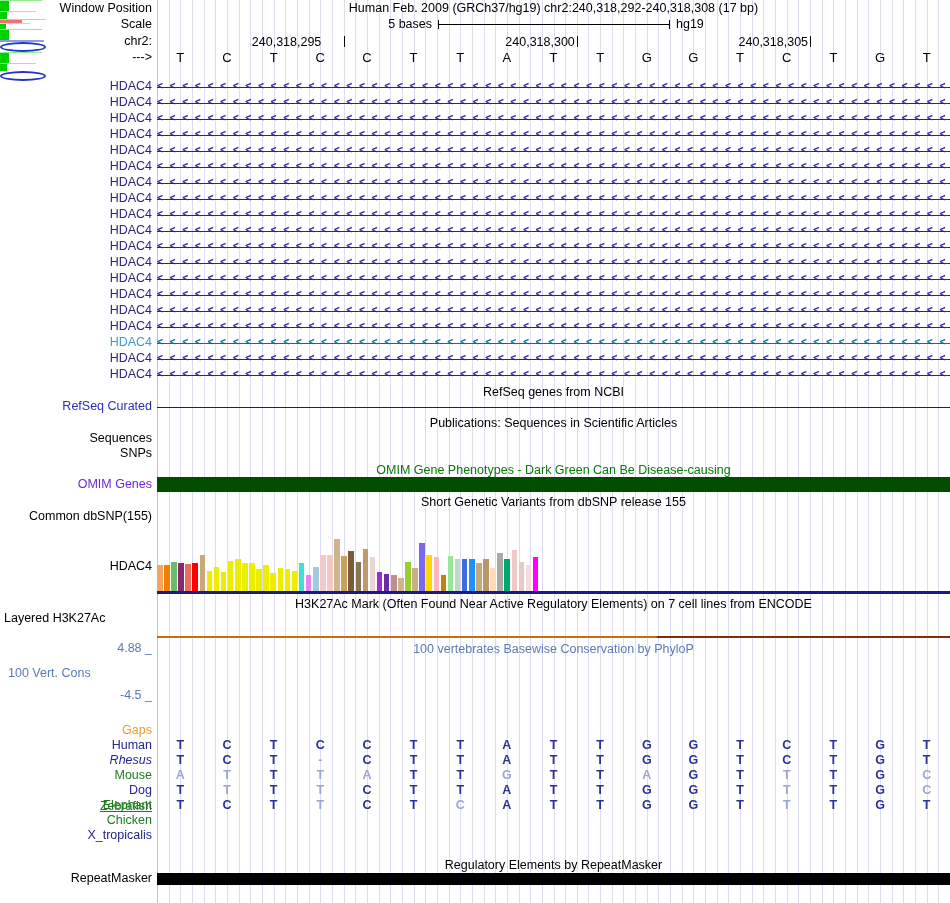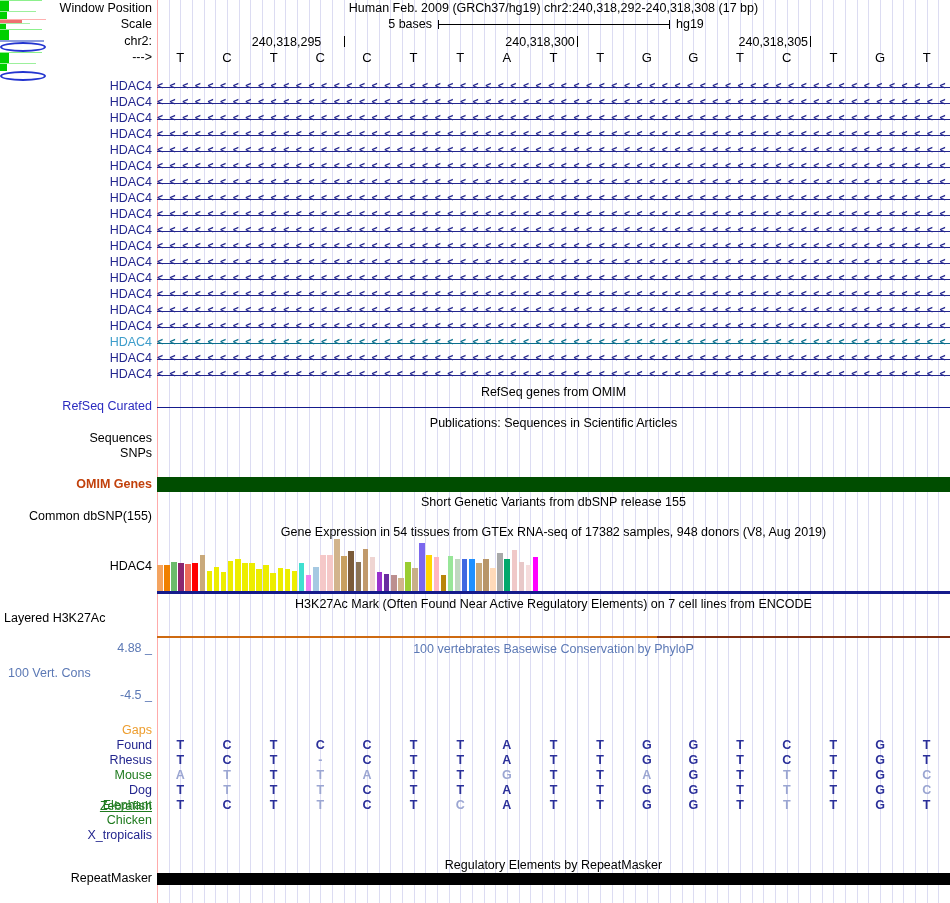--- a/index.html
+++ b/index.html
@@ -2,21 +2,21 @@
 <html><head>
 <meta charset="utf-8">
 <style>
   html,body{margin:0;padding:0;background:#fff;}
   #root{position:relative;width:950px;height:903px;background:#fff;overflow:hidden;
         font-family:"Liberation Sans","DejaVu Sans",sans-serif;font-size:12.5px;color:#000;}
   .gl{position:absolute;top:0;bottom:0;width:1px;background:#DCDCF2;}
   .gl.pink{background:#FFABAB;}
   .lbl{position:absolute;left:0;width:152px;text-align:right;white-space:nowrap;line-height:13px;}
   .title{position:absolute;left:157px;width:793px;text-align:center;white-space:nowrap;line-height:13px;}
-  .navy{color:#23268E;} .teal-lbl{color:#3E9DCB;} .blue{color:#2A2ABF;} .green{color:#c2410c;font-weight:bold;}
+  .navy{color:#23268E;} .teal-lbl{color:#3E9DCB;} .blue{color:#2A2ABF;} .green{color:#6d28d9;}
   .dgreen{color:#067A06;} .steel{color:#5C79B5;} .mblue{color:#2D2DC4;} .orange-lbl{color:#ED9D2E;}
   .grn-sp{color:#1E7A1E;}
   .seqcell{position:absolute;text-align:center;font-size:13px;line-height:14px;}
   .tick{position:absolute;width:1px;height:11px;background:#000;}
   .ruler{position:absolute;height:9px;border-left:1px solid #000;border-right:1px solid #000;}
   .ruler .mid{position:absolute;left:0;right:0;top:4px;border-top:1px solid #000;}
   .arrowrow{position:absolute;left:157px;width:793px;height:16px;overflow:hidden;}
   .arrowrow .ln{position:absolute;left:0;right:0;top:8px;border-top:1px solid #23268E;}
   .arrowrow .ar{position:absolute;left:0;top:1px;width:810px;overflow:hidden;white-space:nowrap;
                 font-family:"DejaVu Sans Mono",monospace;font-size:10px;font-weight:600;
@@ -236,35 +236,35 @@
         <div class="ln"></div>
         <div class="ar">&lt;&lt;&lt;&lt;&lt;&lt;&lt;&lt;&lt;&lt;&lt;&lt;&lt;&lt;&lt;&lt;&lt;&lt;&lt;&lt;&lt;&lt;&lt;&lt;&lt;&lt;&lt;&lt;&lt;&lt;&lt;&lt;&lt;&lt;&lt;&lt;&lt;&lt;&lt;&lt;&lt;&lt;&lt;&lt;&lt;&lt;&lt;&lt;&lt;&lt;&lt;&lt;&lt;&lt;&lt;&lt;&lt;&lt;&lt;&lt;&lt;&lt;&lt;&lt;&lt;&lt;&lt;&lt;&lt;&lt;</div>
       </div>
       <div class="lbl navy" style="top: 368px;">HDAC4</div>
       <div class="arrowrow" style="top: 367px;">
         <div class="ln"></div>
         <div class="ar">&lt;&lt;&lt;&lt;&lt;&lt;&lt;&lt;&lt;&lt;&lt;&lt;&lt;&lt;&lt;&lt;&lt;&lt;&lt;&lt;&lt;&lt;&lt;&lt;&lt;&lt;&lt;&lt;&lt;&lt;&lt;&lt;&lt;&lt;&lt;&lt;&lt;&lt;&lt;&lt;&lt;&lt;&lt;&lt;&lt;&lt;&lt;&lt;&lt;&lt;&lt;&lt;&lt;&lt;&lt;&lt;&lt;&lt;&lt;&lt;&lt;&lt;&lt;&lt;&lt;&lt;&lt;&lt;&lt;&lt;</div>
       </div>
     </div>
 
-  <div class="title" style="top:386px">RefSeq genes from OMIM</div>
+  <div class="title" style="top:386px">RefSeq genes from NCBI</div>
   <div class="lbl blue" style="top:400px">RefSeq Curated</div>
   <div class="hline" style="left:157px;top:407px;width:793px;height:1px;background:#151B8C"></div>
 
   <div class="title" style="top:417px">Publications: Sequences in Scientific Articles</div>
   <div class="lbl" style="top:432px">Sequences</div>
   <div class="lbl" style="top:447px">SNPs</div>
 
+  <div class="title dgreen" style="top:464px">OMIM Gene Phenotypes - Dark Green Can Be Disease-causing</div>
   <div class="lbl green" style="top:478px">OMIM Genes</div>
   <div class="hline" style="left:157px;top:477px;width:793px;height:15px;background:#004D00"></div>
 
   <div class="title" style="top:496px">Short Genetic Variants from dbSNP release 155</div>
   <div class="lbl" style="top:510px">Common dbSNP(155)</div>
 
-  <div class="title" style="top:526px">Gene Expression in 54 tissues from GTEx RNA-seq of 17382 samples, 948 donors (V8, Aug 2019)</div>
   <div class="lbl" style="top:560px">HDAC4</div>
   <div id="gtexbars">
       <div class="bar" style="left: 157px; width: 5.6px; top: 565px; height: 26px; background: rgb(244, 164, 96);"></div>
       <div class="bar" style="left: 164.09px; width: 5.6px; top: 565px; height: 26px; background: rgb(240, 128, 0);"></div>
       <div class="bar" style="left: 171.18px; width: 5.6px; top: 562px; height: 29px; background: rgb(107, 187, 107);"></div>
       <div class="bar" style="left: 178.27px; width: 5.6px; top: 563px; height: 28px; background: rgb(139, 38, 112);"></div>
       <div class="bar" style="left: 185.36px; width: 5.6px; top: 564px; height: 27px; background: rgb(238, 106, 90);"></div>
       <div class="bar" style="left: 192.45px; width: 5.6px; top: 563px; height: 28px; background: rgb(255, 0, 0);"></div>
       <div class="bar" style="left: 199.54px; width: 5.6px; top: 555px; height: 36px; background: rgb(201, 169, 123);"></div>
       <div class="bar" style="left: 206.63px; width: 5.6px; top: 571px; height: 20px; background: rgb(237, 237, 0);"></div>
@@ -341,39 +341,39 @@
       <div style="left: 670.44px; top: 675px; width: 46px; height: 10px; border: 2px solid rgb(35, 53, 207); border-radius: 50%; box-sizing: border-box; background: transparent;"></div>
       <div style="left: 719.09px; top: 677px; width: 42px; height: 1px; background: rgb(140, 240, 140);"></div>
       <div style="left: 736.09px; top: 671px; width: 9px; height: 10px; background: rgb(0, 208, 0);"></div>
       <div style="left: 815.38px; top: 677px; width: 36px; height: 1px; background: rgb(156, 240, 156);"></div>
       <div style="left: 830.38px; top: 674px; width: 7px; height: 7px; background: rgb(0, 208, 0);"></div>
       <div style="left: 857.03px; top: 675px; width: 46px; height: 10px; border: 2px solid rgb(35, 53, 207); border-radius: 50%; box-sizing: border-box; background: transparent;"></div>
     </div>
 
   <div id="multiz">
       <div class="lbl orange-lbl" style="top: 723px; line-height: 15px;">Gaps</div>
-      <div class="lbl navy" style="top: 738px; line-height: 15px;">Found</div>
+      <div class="lbl navy" style="top: 738px; line-height: 15px;">Human</div>
       <div class="alignrow-letter" style="left: 157px; top: 738px; width: 46.65px;">T</div>
       <div class="alignrow-letter" style="left: 203.65px; top: 738px; width: 46.65px;">C</div>
       <div class="alignrow-letter" style="left: 250.29px; top: 738px; width: 46.65px;">T</div>
       <div class="alignrow-letter" style="left: 296.94px; top: 738px; width: 46.65px;">C</div>
       <div class="alignrow-letter" style="left: 343.59px; top: 738px; width: 46.65px;">C</div>
       <div class="alignrow-letter" style="left: 390.24px; top: 738px; width: 46.65px;">T</div>
       <div class="alignrow-letter" style="left: 436.88px; top: 738px; width: 46.65px;">T</div>
       <div class="alignrow-letter" style="left: 483.53px; top: 738px; width: 46.65px;">A</div>
       <div class="alignrow-letter" style="left: 530.18px; top: 738px; width: 46.65px;">T</div>
       <div class="alignrow-letter" style="left: 576.82px; top: 738px; width: 46.65px;">T</div>
       <div class="alignrow-letter" style="left: 623.47px; top: 738px; width: 46.65px;">G</div>
       <div class="alignrow-letter" style="left: 670.12px; top: 738px; width: 46.65px;">G</div>
       <div class="alignrow-letter" style="left: 716.76px; top: 738px; width: 46.65px;">T</div>
       <div class="alignrow-letter" style="left: 763.41px; top: 738px; width: 46.65px;">C</div>
       <div class="alignrow-letter" style="left: 810.06px; top: 738px; width: 46.65px;">T</div>
       <div class="alignrow-letter" style="left: 856.71px; top: 738px; width: 46.65px;">G</div>
       <div class="alignrow-letter" style="left: 903.35px; top: 738px; width: 46.65px;">T</div>
-      <div class="lbl navy" style="top: 753px; line-height: 15px;">Rhesus</div>
+      <div class="lbl navy" style="top: 753px; line-height: 15px; font-style: italic;">Rhesus</div>
       <div class="alignrow-letter" style="left: 157px; top: 753px; width: 46.65px;">T</div>
       <div class="alignrow-letter" style="left: 203.65px; top: 753px; width: 46.65px;">C</div>
       <div class="alignrow-letter" style="left: 250.29px; top: 753px; width: 46.65px;">T</div>
       <div class="alignrow-letter dim" style="left: 296.94px; top: 753px; width: 46.65px;">-</div>
       <div class="alignrow-letter" style="left: 343.59px; top: 753px; width: 46.65px;">C</div>
       <div class="alignrow-letter" style="left: 390.24px; top: 753px; width: 46.65px;">T</div>
       <div class="alignrow-letter" style="left: 436.88px; top: 753px; width: 46.65px;">T</div>
       <div class="alignrow-letter" style="left: 483.53px; top: 753px; width: 46.65px;">A</div>
       <div class="alignrow-letter" style="left: 530.18px; top: 753px; width: 46.65px;">T</div>
       <div class="alignrow-letter" style="left: 576.82px; top: 753px; width: 46.65px;">T</div>

